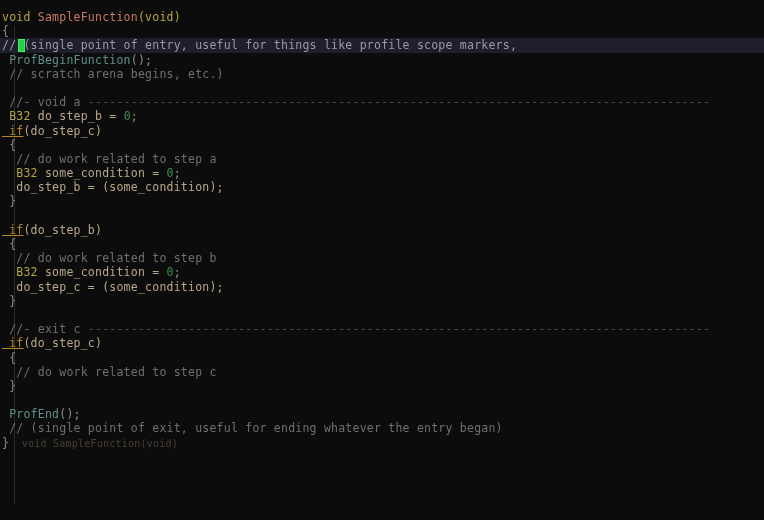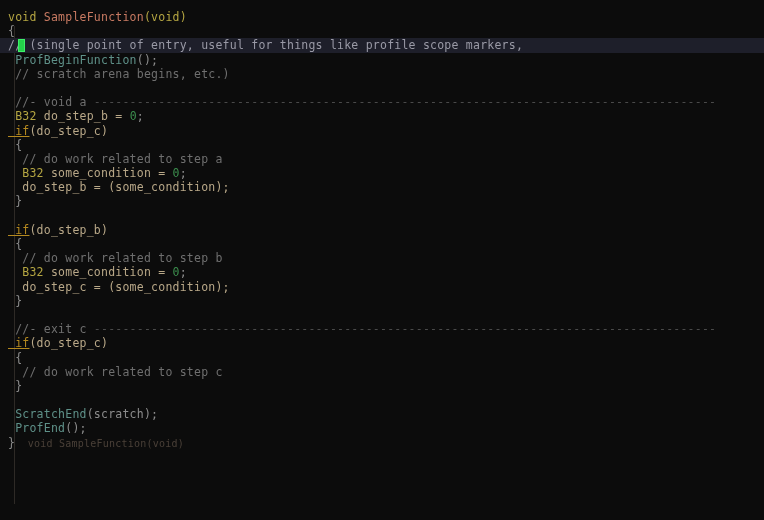--- a/index.html
+++ b/index.html
@@ -33,21 +33,21 @@
     background: #2e2a26;
     pointer-events: none;
   }
 
   .line {
     position: relative;
     height: 14.2px;
     line-height: 14.2px;
     font-size: 11.5px;
     white-space: pre;
-    padding-left: 8px;
+    padding-left: 2px;
     letter-spacing: 0.02em;
   }
   .line.blank { color: transparent; }
 
   .line.highlight {
     background: #1e1f2a;
   }
 
   
   .cursor {
@@ -134,20 +134,20 @@
   <div class="line"><span class="t-kw"> if</span><span class="t-ident">(do_step_c)</span></div>
 
   <div class="line"><span class="t-punct"> {</span></div>
 
   <div class="line"><span class="t-comment">  // do work related to step c</span></div>
 
   <div class="line"><span class="t-punct"> }</span></div>
 
   <div class="line blank">&nbsp;</div>
 
-  <div class="line"><span class="t-call"> ScratchEnd</span><span class="t-punct">(scratch);</span></div>
 
   <div class="line"><span class="t-call"> ProfEnd</span><span class="t-punct">();</span></div>
 
+  <div class="line"><span class="t-comment"> // (single point of exit, useful for ending whatever the entry began)</span></div>
 
   <div class="line"><span class="t-punct">}</span><span class="t-annot">  void SampleFunction(void)</span></div>
 
 </div>
 
 </body></html>

